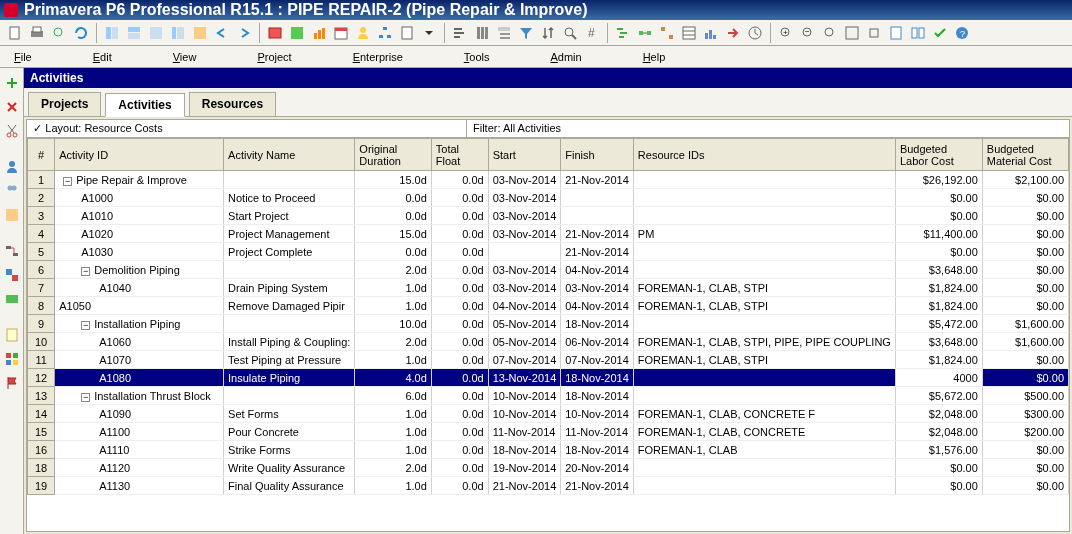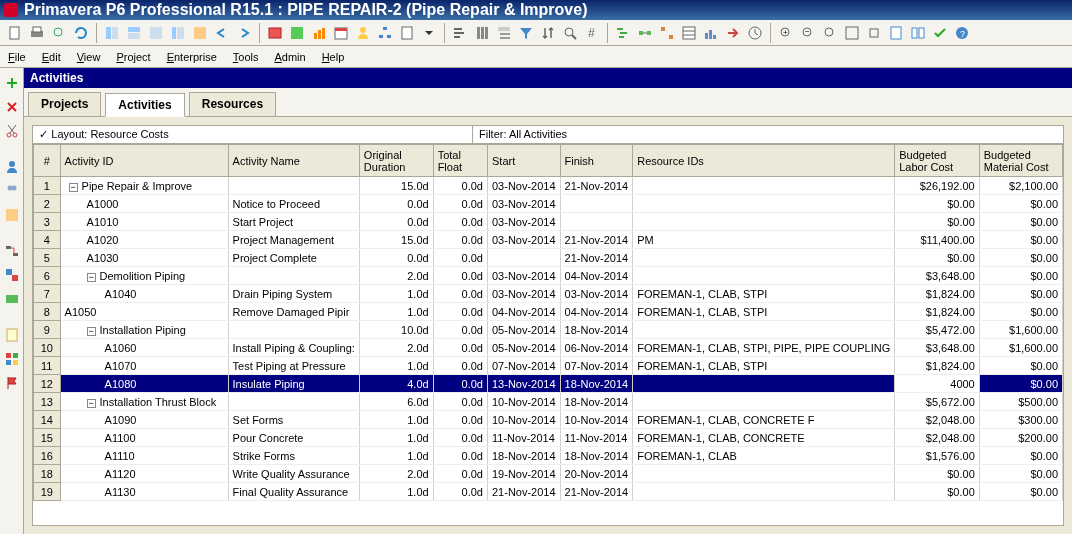--- a/index.html
+++ b/index.html
@@ -48,22 +48,23 @@
 .tsep {
   width: 1px; height: 20px;
   background: #aca899;
   margin: 0 4px;
 }
 .menubar {
   background: #f4f3ee;
   border-bottom: 1px solid #aca899;
   display: flex;
   align-items: center;
-  padding: 2px 0;
+  padding: 2px 6px;
   height: 22px;
+  gap: 45px;
 }
 .menu-item {
   padding: 2px 8px;
   cursor: pointer;
 }
 .menu-item .u { text-decoration: underline; }
 .main-wrap {
   display: flex;
   height: calc(534px - 20px - 26px - 22px);
 }
@@ -110,21 +111,21 @@
 .tab.active {
   background: #fff;
   border-bottom: 1px solid #fff;
   position: relative;
   top: 1px;
 }
 .grid-area {
   flex: 1;
   background: #fff;
   border: 1px solid #aca899;
-  margin: 8px;
+  margin: 2px;
   overflow: auto;
 }
 .layout-bar {
   display: flex;
   border-bottom: 1px solid #aca899;
   font-size: 11px;
 }
 .layout-left {
   width: 440px;
   padding: 2px 6px;

